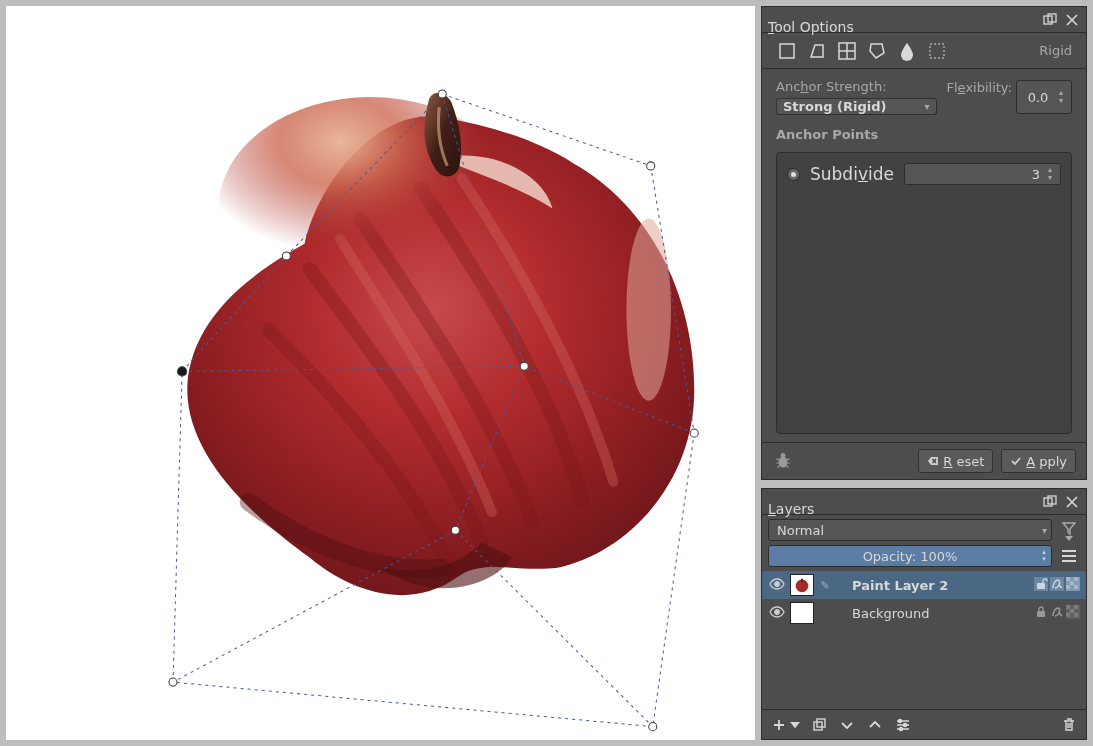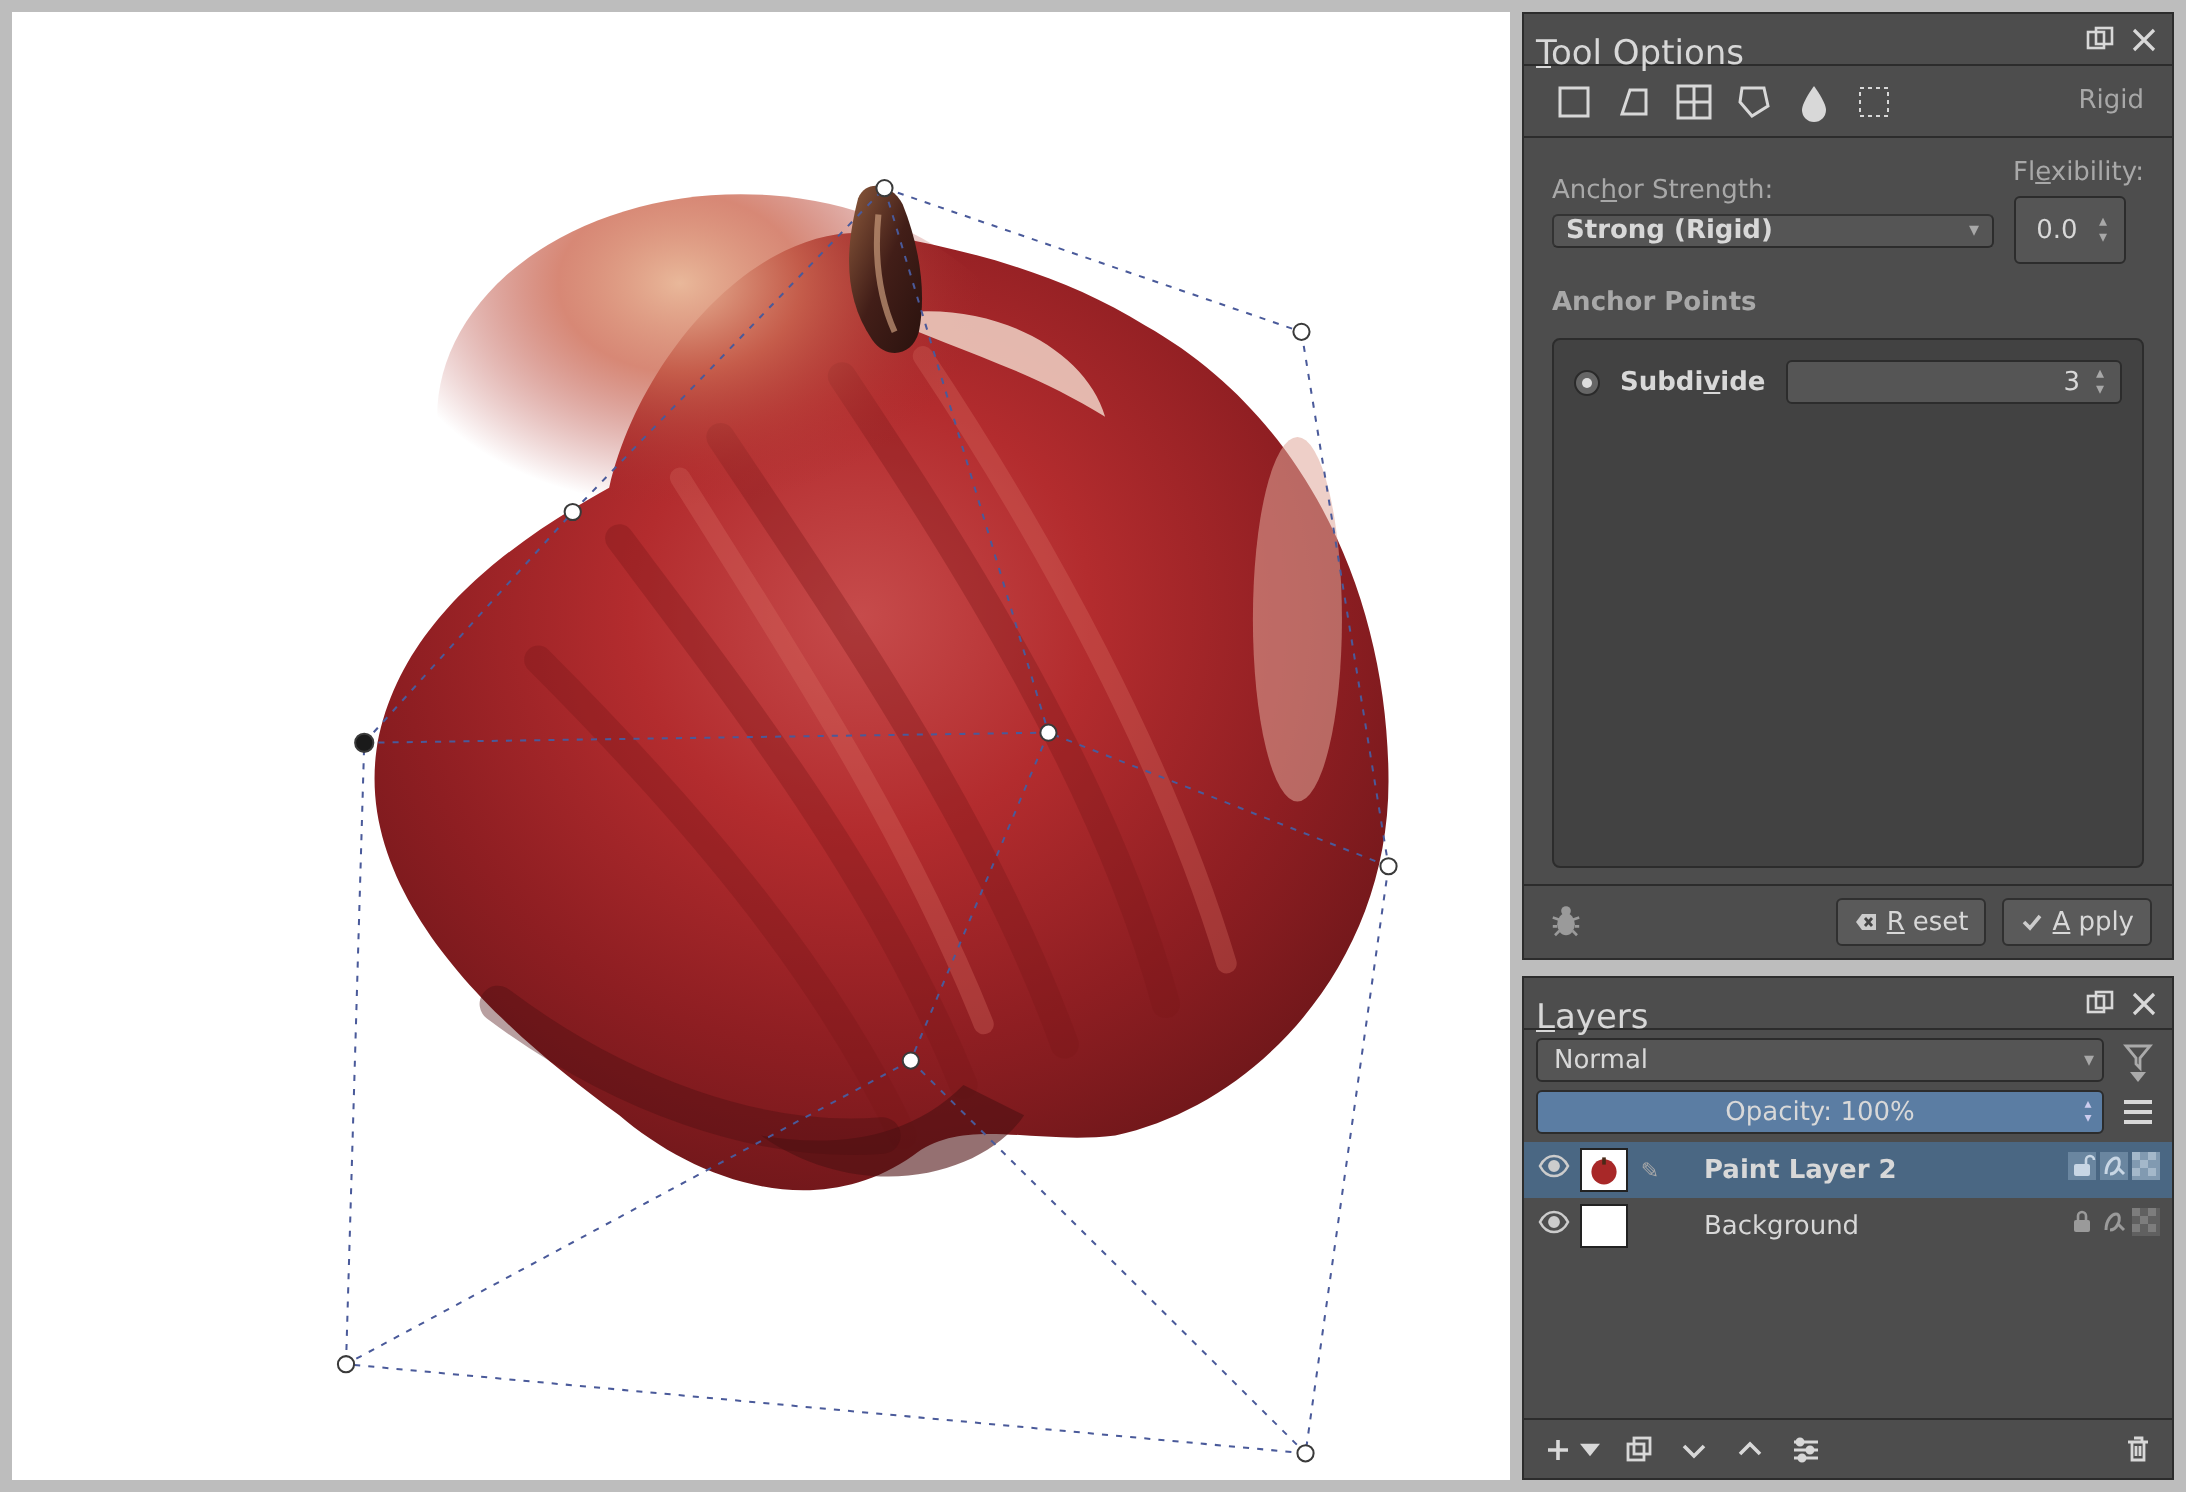--- a/index.html
+++ b/index.html
@@ -28,21 +28,21 @@
   .canvas { width:100%; height:100%; background:var(--bg-canvas); position:relative; overflow:hidden; }
   .apple-svg { position:absolute; inset:0; }
 
   
   .side { width:338px; display:flex; flex-direction:column; padding:6px; gap:8px; }
   .docker { background:var(--bg-panel); border:1px solid var(--border-dark); display:flex; flex-direction:column; }
   .docker.tools { flex:1 1 462px; }
   .docker.layers { flex:1 1 240px; }
 
   .title-bar { height:26px; display:flex; align-items:center; padding:0 6px; gap:6px; border-bottom:1px solid var(--border-dark); }
-  .title-bar .title { flex:1; font-size:17px;margin-top:15px; }
+  .title-bar .title { flex:1; font-size:14px;margin-top:15px; }
   .title-bar .tb-btn { width:16px; height:16px; display:flex; align-items:center; justify-content:center; color:var(--text); cursor:pointer; }
 
   .tool-tabs { height:36px; display:flex; align-items:center; gap:8px; padding:0 14px; border-bottom:1px solid var(--border-dark); }
   .tool-tabs .mode-label { margin-left:auto; font-size:13px; color:var(--text-dim); }
   .tool-tab { width:22px; height:22px; display:flex; align-items:center; justify-content:center; color:var(--text); cursor:pointer; }
   .tool-tab svg { width:20px; height:20px; }
 
   .opts-body { flex:1; padding:10px 14px 8px 14px; display:flex; flex-direction:column; gap:8px; }
   .row { display:flex; gap:10px; align-items:center; }
   .lbl { font-size:13px; color:var(--text-dim); }
@@ -52,21 +52,21 @@
 
   .spin { width:56px; height:24px; background:var(--bg-input); border:1px solid var(--border-dark); border-radius:3px; display:flex; align-items:center; padding:16px 4px; }
   .spin .val { flex:1; text-align:center; font-size:13px; }
   .spin .stepper { width:12px; display:flex; flex-direction:column; }
   .spin .stepper div { font-size:8px; line-height:8px; color:var(--text-dim); text-align:center; cursor:pointer; }
 
   .group-label { font-size:13px; color:var(--text-dim); margin-top:4px;font-weight:bold; }
   .anchor-box { flex:1; margin-top:2px; border:1px solid var(--border-dark); background:var(--bg-dark); border-radius:4px; padding:10px 10px; display:flex; flex-direction:column; gap:10px; }
   .radio { width:13px; height:13px; border-radius:50%; border:1px solid #2A2A2A; background:#666; display:inline-flex; align-items:center; justify-content:center; }
   .radio.on::after { content:""; width:5px; height:5px; border-radius:50%; background:#DDD; }
-  .radio-lbl { font-size:13px; color:var(--text);font-weight:bold; }
+  .radio-lbl { font-size:17px; color:var(--text); }
 
   .num-field { flex:1; height:22px; background:var(--bg-input); border:1px solid var(--border-dark); border-radius:3px; display:flex; align-items:center; padding:0 4px; }
   .num-field .val { flex:1; text-align:right; padding-right:4px; }
   .num-field .stepper { width:12px; display:flex; flex-direction:column; }
   .num-field .stepper div { font-size:8px; line-height:8px; color:var(--text-dim); text-align:center; cursor:pointer; }
 
   .btn { height:24px; padding:0 8px; background:var(--bg-btn); border:1px solid var(--bg-btn-border); border-radius:3px; display:inline-flex; align-items:center; gap:4px; cursor:pointer; font-size:13px; }
   .btn.disabled { color:var(--text-disabled); cursor:default; }
 
   .bottom-bar { display:flex; align-items:center; gap:8px; padding:6px 10px; border-top:1px solid var(--border-dark); }
@@ -254,21 +254,21 @@
 
     <div class="opts-body">
       <div class="row">
         <div style="flex:1;display:flex;flex-direction:column;gap:4px;">
           <span class="lbl">Anc<u class="mn">h</u>or Strength:</span>
           <div class="combo">
             <span>Strong (Rigid)</span>
             <span class="chev">▾</span>
           </div>
         </div>
-        <div style="display:flex;flex-direction:column;gap:4px;">
+        <div style="display:flex;flex-direction:row;gap:4px;">
           <span class="lbl">Fl<u class="mn">e</u>xibility:</span>
           <div class="spin">
             <span class="val">0.0</span>
             <span class="stepper">
                 <div>▴</div>
                 <div>▾</div>
               </span>
           </div>
         </div>
       </div>

